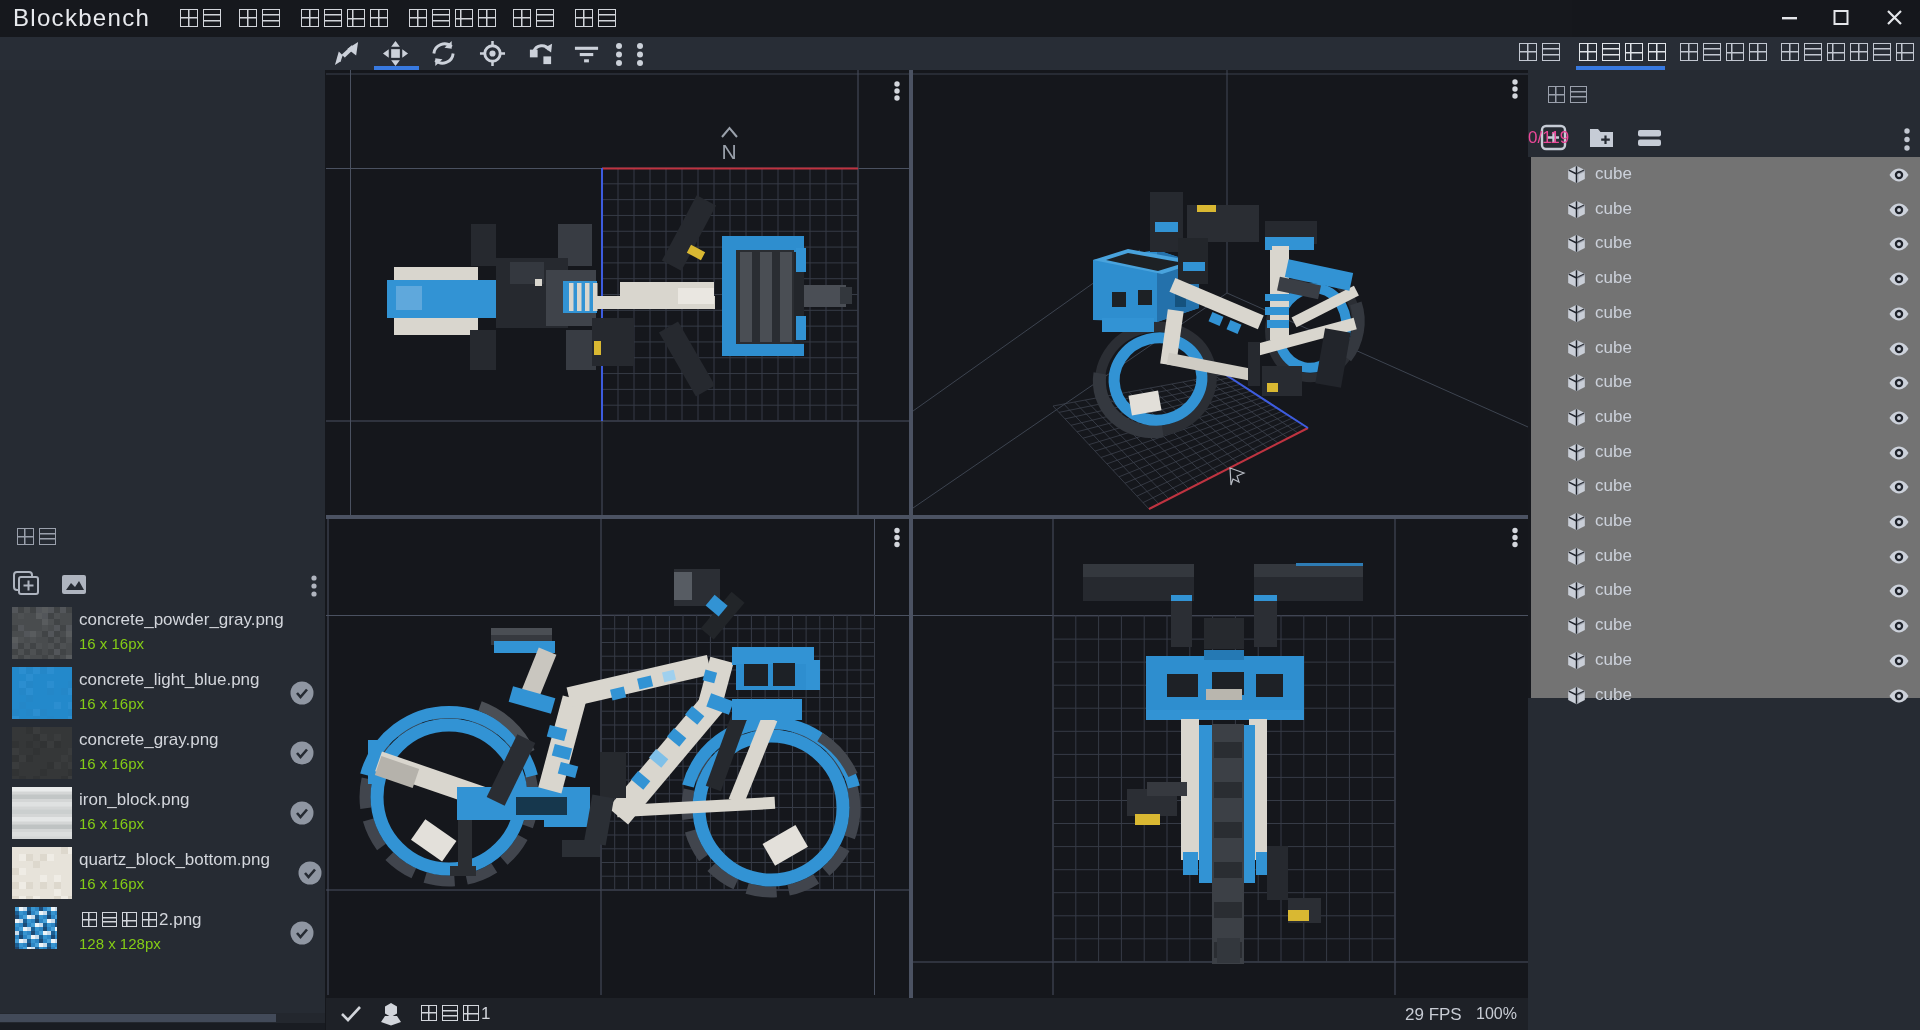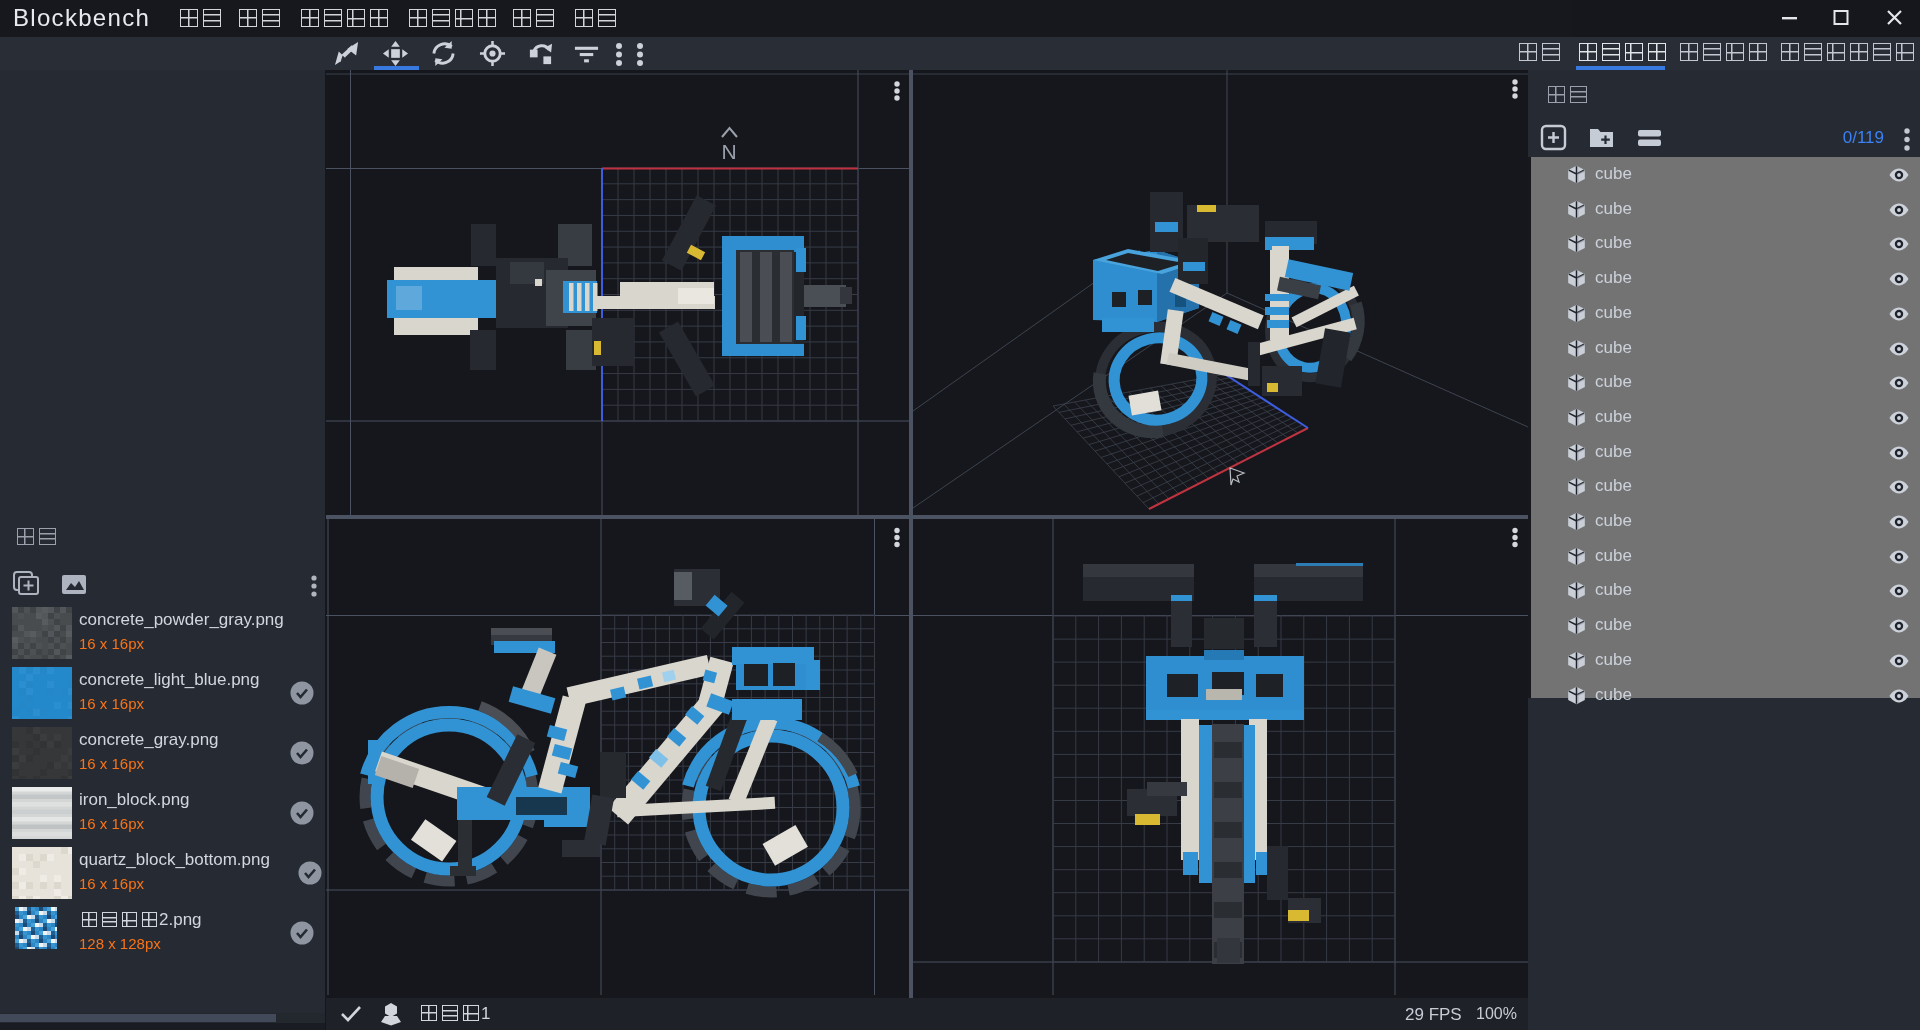--- a/index.html
+++ b/index.html
@@ -19,21 +19,21 @@
 #leftpanel{position:absolute;left:0;top:70px;width:325px;height:960px;background:#262b33;overflow:hidden}
 #rightpanel{position:absolute;left:1528px;top:70px;width:392px;height:960px;background:#262b33;overflow:hidden}
 #outlist{position:absolute;left:0;top:87px;width:392px;height:541px;background:#737373;border-left:3px solid #16181d}
 .cubrow{position:absolute;left:0;width:392px;height:35px}
 .cubico{position:absolute;left:35px;top:7px;width:21px;height:21px}
 .cubtxt{position:absolute;left:64px;top:7px;font-size:17px;color:#ccd1da}
 .eyeico{position:absolute;left:357px;top:7px;width:22px;height:22px}
 #statusbar{position:absolute;left:326px;top:998px;width:1202px;height:32px;background:#1e2127;color:#c8ccd4}
 #viewports{position:absolute;left:326px;top:70px;width:1202px;height:928px;background:#15171c}
 .texname{position:absolute;left:79px;font-size:17px;color:#d3d6dc;white-space:nowrap}
-.texsub{position:absolute;left:79px;font-size:15px;color:#f97316}
+.texsub{position:absolute;left:79px;font-size:15px;color:#84cc16}
 #pt{position:absolute;left:14px;top:458px;font-size:17px;color:#9aa0ac}
 #ot{position:absolute;left:17px;top:16px;font-size:17px;color:#9aa0ac}
 .obtn{position:absolute;top:54px;width:27px;height:27px}
 </style></head><body>
 
 <div id="titlebar">
  <div id="logo">Blockbench</div>
  <div class="menu" style="left:177px"><i class="hz hza" style="width:18px;height:18px"></i><i class="hz hzb" style="width:18px;height:18px"></i></div>
  <div class="menu" style="left:236px"><i class="hz hza" style="width:18px;height:18px"></i><i class="hz hzb" style="width:18px;height:18px"></i></div>
  <div class="menu" style="left:298px"><i class="hz hza" style="width:18px;height:18px"></i><i class="hz hzb" style="width:18px;height:18px"></i><i class="hz hzc" style="width:18px;height:18px"></i><i class="hz hza" style="width:18px;height:18px"></i></div>
@@ -770,21 +770,21 @@
       <path d="M 13.5 8 L 13.5 19 M 8 13.5 L 19 13.5" stroke="#c6ccd6" stroke-width="2.4"></path>
     </svg>
  <svg class="obtn" style="left:60px" viewBox="0 0 27 27">
       <path d="M2 5 L10 5 L12.5 8 L25 8 L25 23 L2 23 Z" fill="#c6ccd6"></path>
       <path d="M 17.5 11.5 L 17.5 20 M 13.2 15.7 L 21.8 15.7" stroke="#262b33" stroke-width="2.2"></path>
     </svg>
  <svg class="obtn" style="left:108px" viewBox="0 0 27 27">
       <rect x="2" y="6" width="23" height="6.5" rx="2" fill="#c6ccd6"></rect>
       <rect x="2" y="15.5" width="23" height="6.5" rx="2" fill="#c6ccd6"></rect>
     </svg>
- <div class="abs" style="left:0;top:58px;width:356px;text-align:right;font-size:17px;color:#3b82f6">0/119</div>
+ <div class="abs" style="left:0;top:58px;width:356px;font-size:17px;color:#ec4899">0/119</div>
  <svg class="abs" style="left:374px;top:57px" width="10" height="26" viewBox="0 0 10 26">
       <circle cx="5" cy="4" r="2.7" fill="#c3c8d2"></circle>
       <circle cx="5" cy="12.5" r="2.7" fill="#c3c8d2"></circle>
       <circle cx="5" cy="21" r="2.7" fill="#c3c8d2"></circle>
     </svg>
  <div id="outlist">
       <div class="cubrow" style="top:0.0px">
 <svg class="cubico" viewBox="0 0 24 24">
           <path d="M12 2 L21.5 6.8 L21.5 17 L12 22 L2.5 17 L2.5 6.8 Z" fill="#c9ced7"></path>
           <path d="M12 2.6 L12 11.4 M12 11.4 L3.2 7 M12 11.4 L20.8 7 M12 11.4 L12 21.4" stroke="#1e222a" stroke-width="1.7" fill="none"></path>

